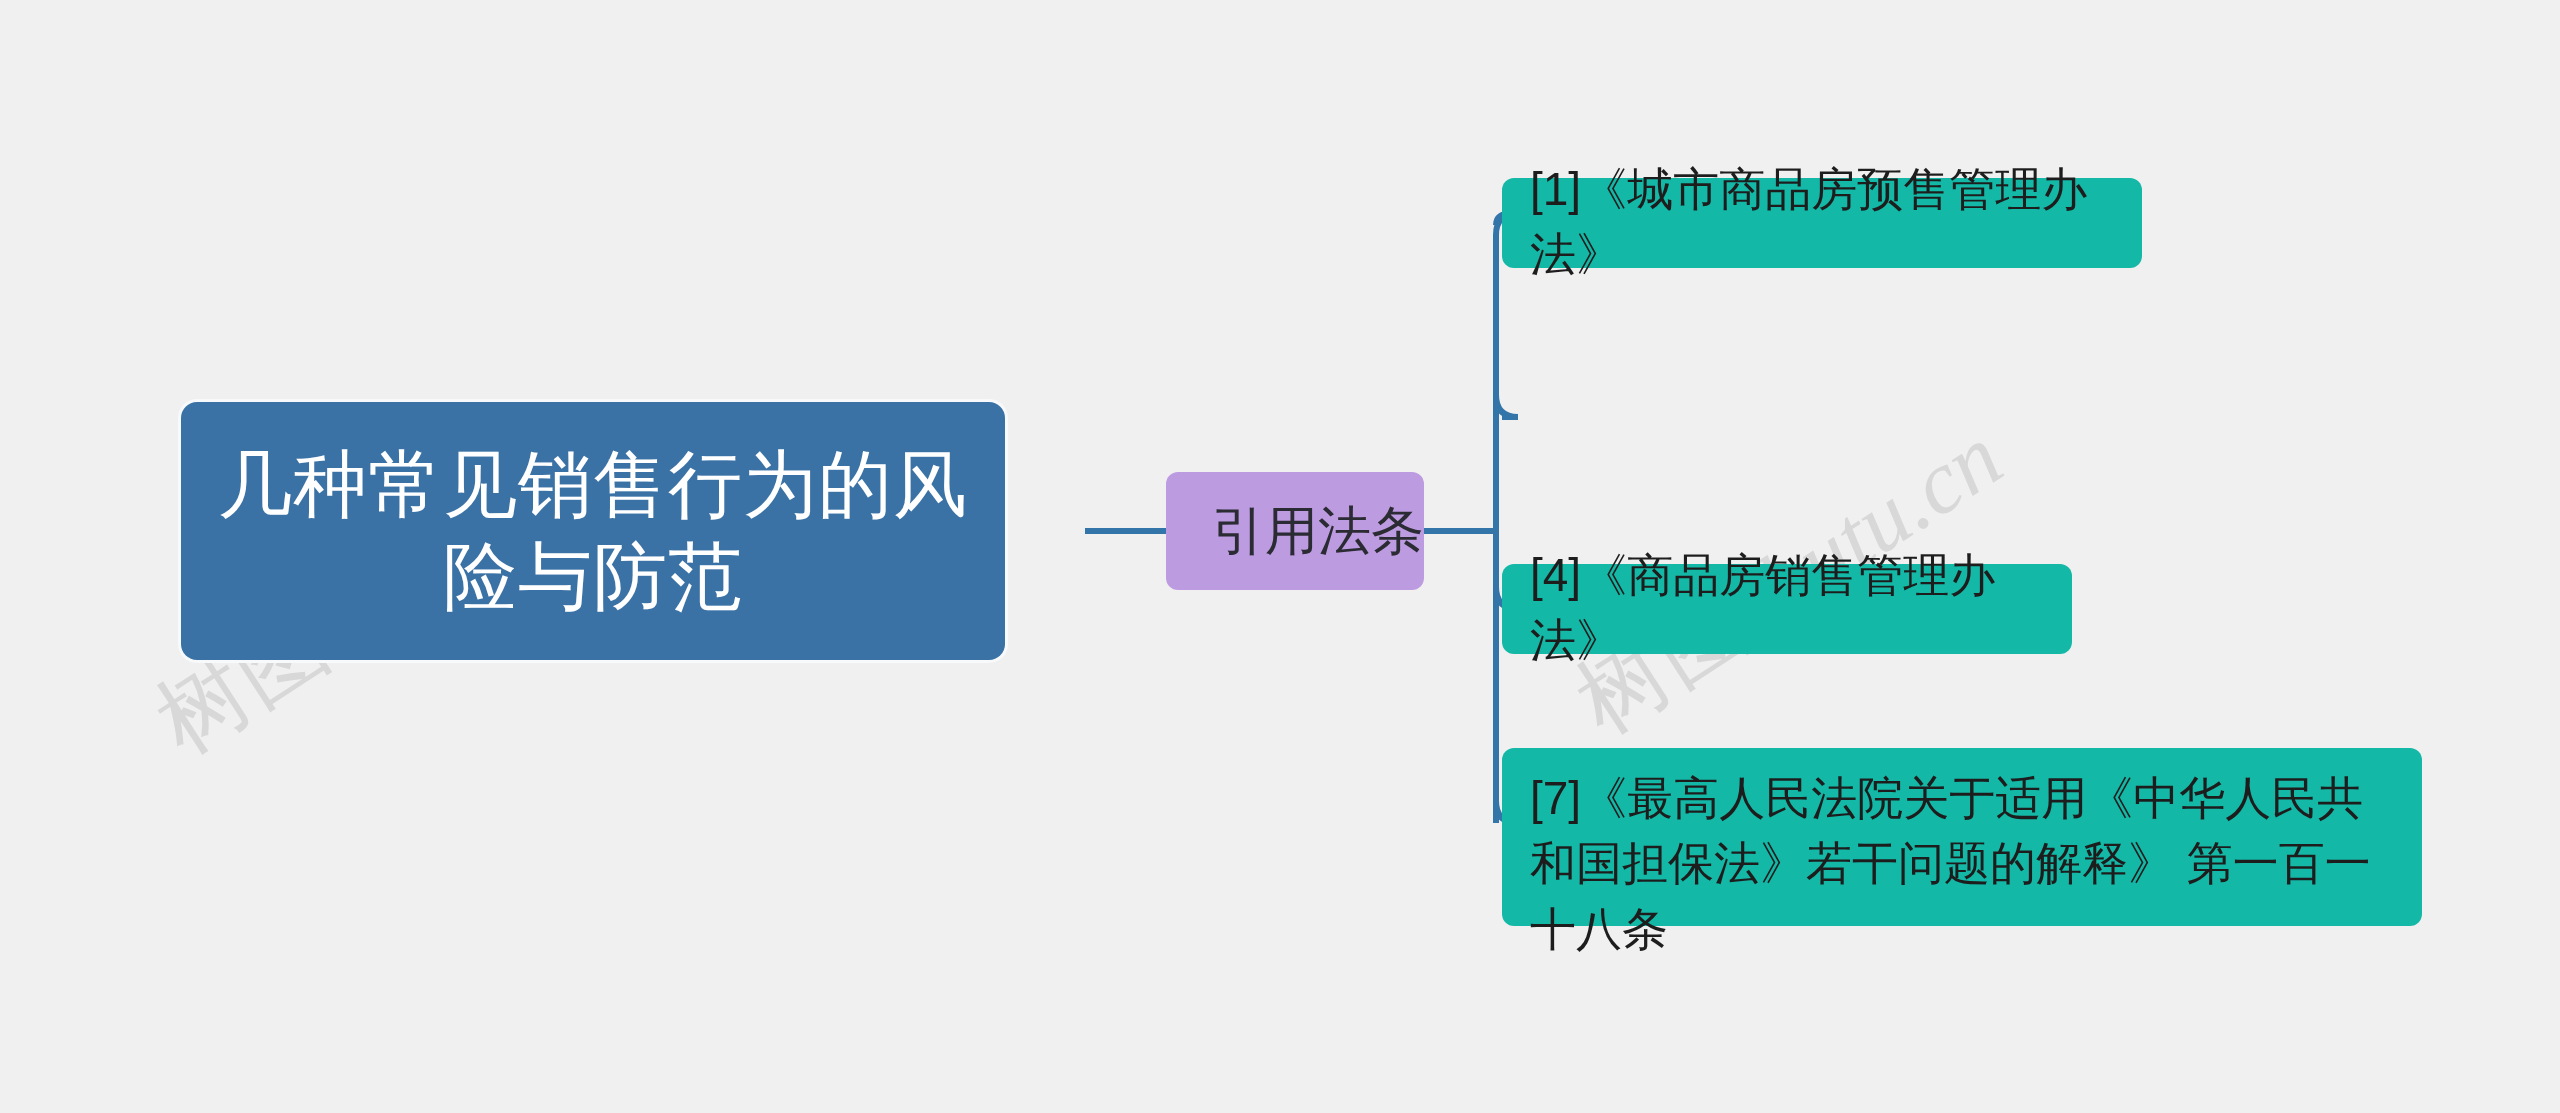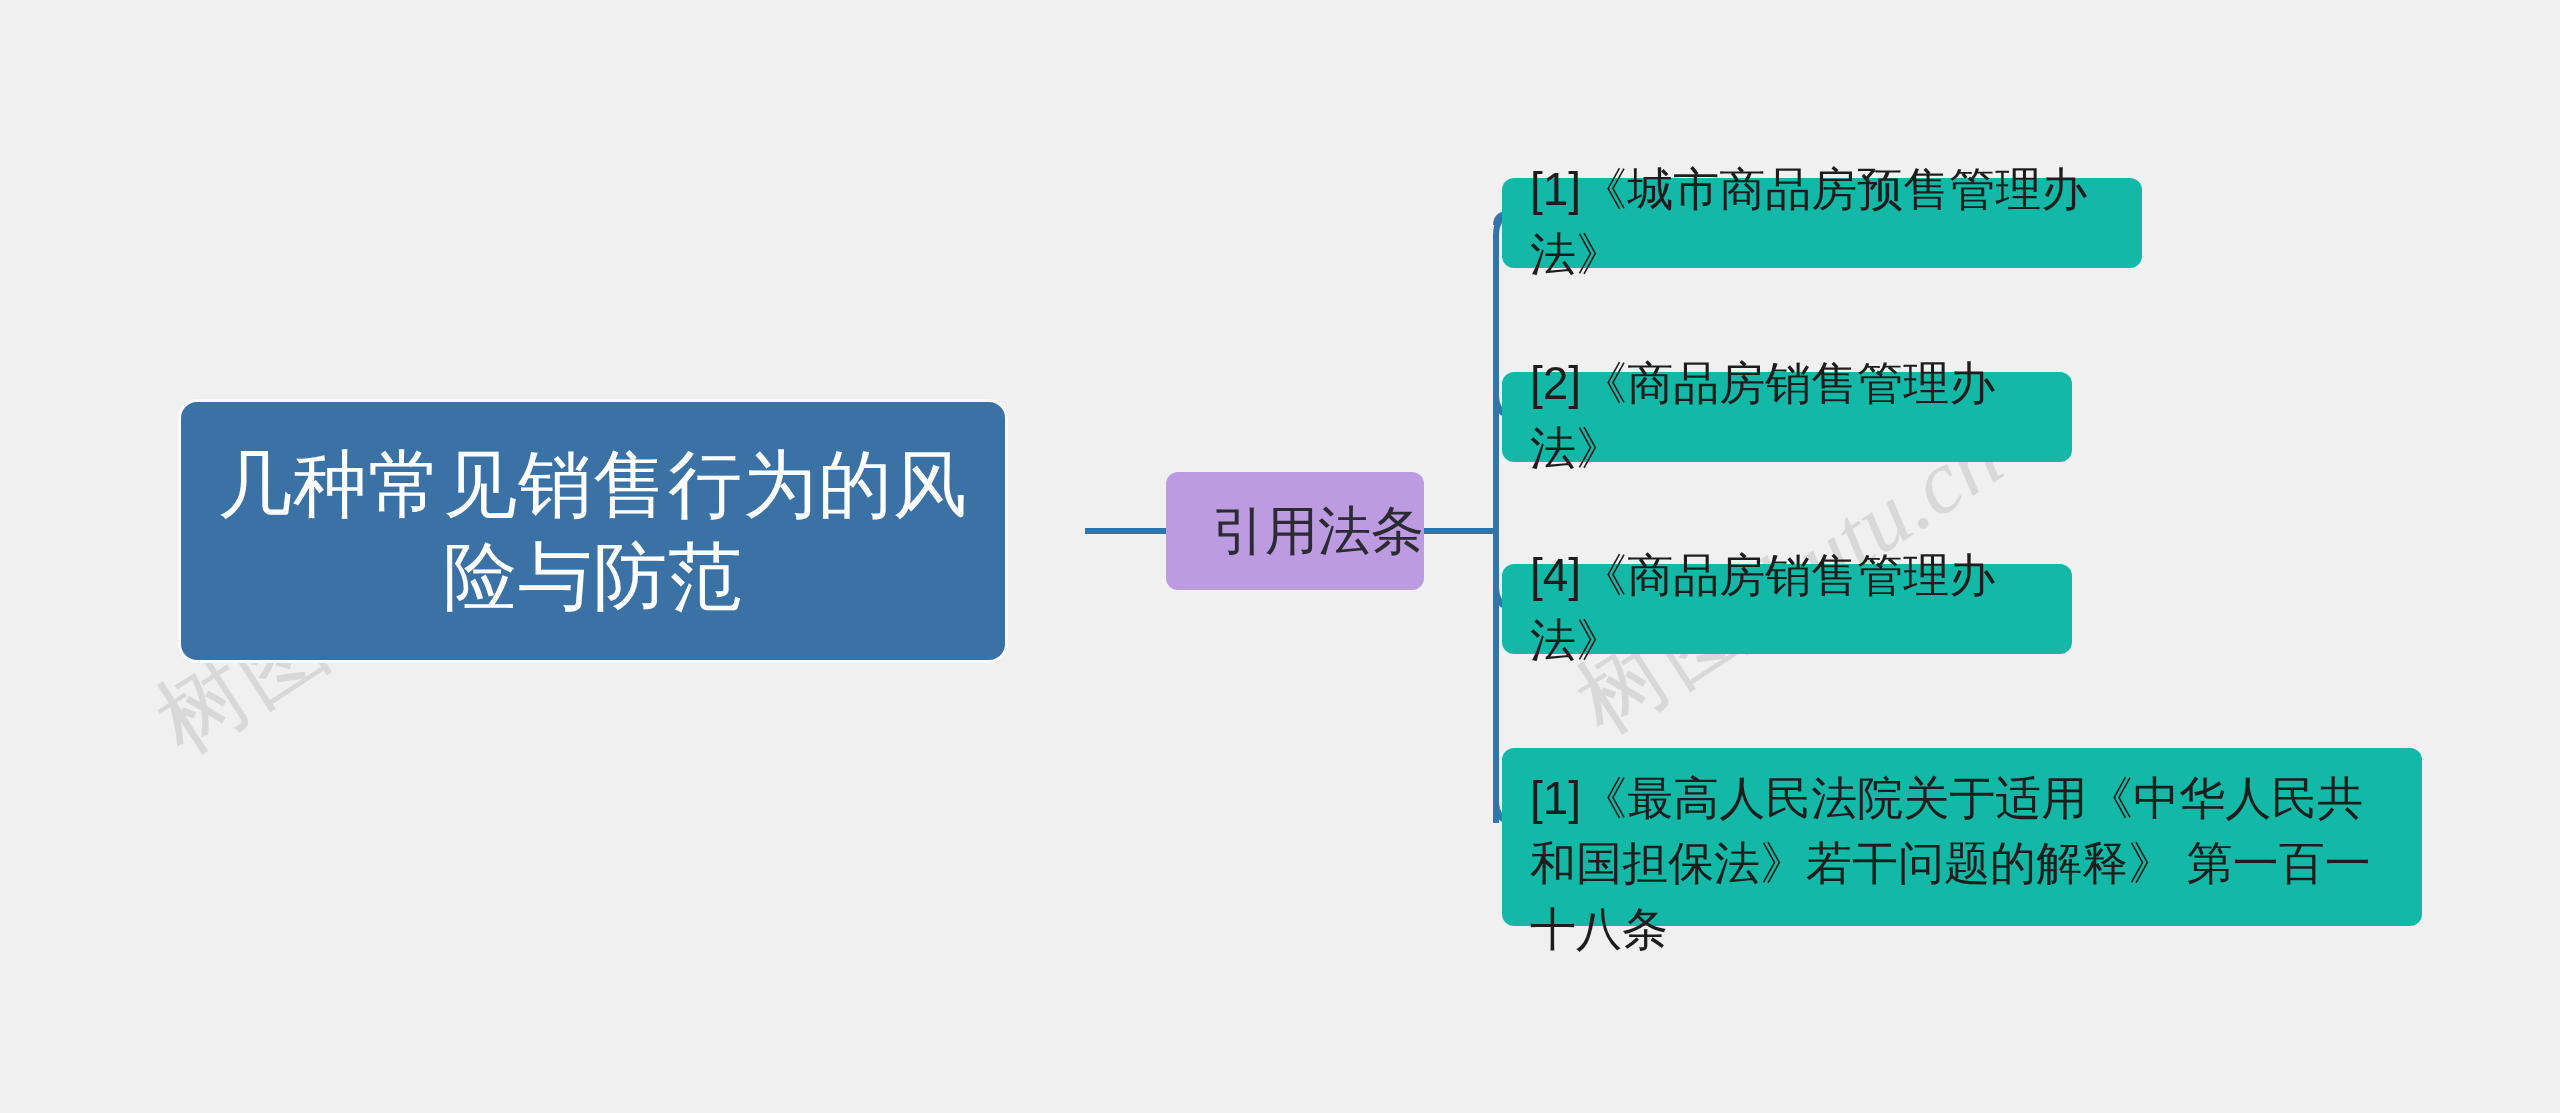--- a/index.html
+++ b/index.html
@@ -159,23 +159,20 @@
     <div id="root-node-label">几种常见销售行为的风险与防范</div>
   </div>
 
   <div class="node" id="branch-node">
     <div id="branch-node-label">引用法条</div>
   </div>
 
   <div class="node leaf-node" id="leaf-node-0">
     <div class="leaf-label">[1]《城市商品房预售管理办法》</div>
   </div>
-  <div class="node leaf-node" id="leaf-node-1">
-    <div class="leaf-label">[2]《商品房销售管理办法》</div>
-  </div>
   <div class="node leaf-node" id="leaf-node-2">
     <div class="leaf-label">[4]《商品房销售管理办法》</div>
   </div>
   <div class="node leaf-node" id="leaf-node-3">
-    <div class="leaf-label">[1]《最高人民法院关于适用《中华人民共和国担保法》若干问题的解释》 第一百一十八条</div>
+    <div class="leaf-label">[7]《最高人民法院关于适用《中华人民共和国担保法》若干问题的解释》 第一百一十八条</div>
   </div>
 
 </div>
 
 </body></html>

